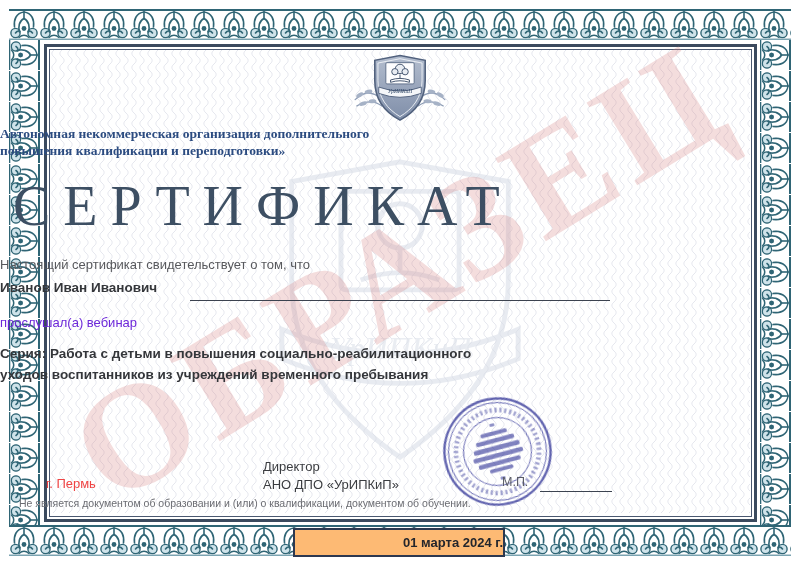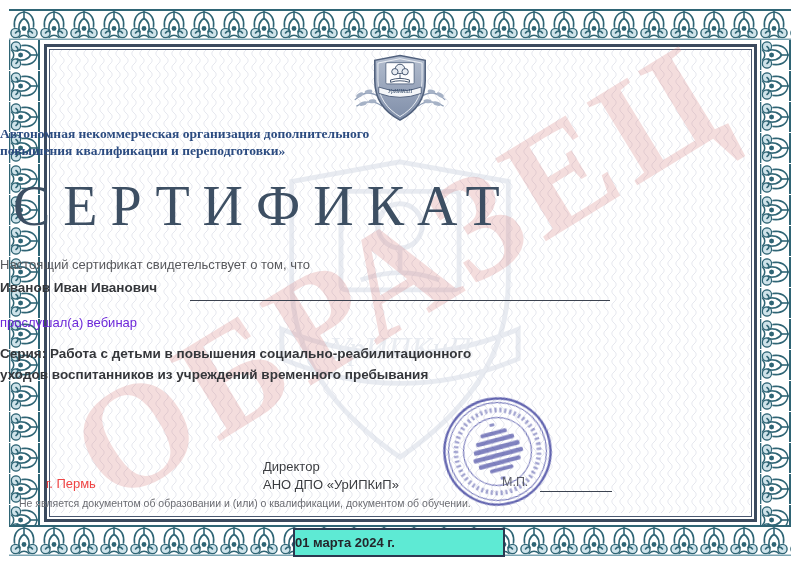--- a/index.html
+++ b/index.html
@@ -42,22 +42,22 @@
   .action{top:315px;z-index:3;font-size:13px;color:#6d28d9;}
   .course{top:343px;z-index:3;font-size:13.5px;font-weight:bold;color:#34363a;line-height:21px;}
 
   .city{left:46px;top:476px;z-index:3;font-size:13px;color:#ef4444;text-align:center;}
   .signer{left:263px;top:458px;z-index:3;font-size:13px;color:#3a3c40;line-height:17.5px;}
   .stamp{position:absolute;left:441px;top:395px;width:113px;height:113px;z-index:4;}
   .seal-label{left:502px;top:475px;z-index:5;font-size:12.5px;color:#5a5c66;}
   .sig-line{left:540px;top:491px;width:72px;height:0;border-top:1.5px solid #3c4350;z-index:3;}
   .disclaimer{top:497px;z-index:3;font-size:10.5px;color:#6b6c72;margin-left:19px;}
 
-  .date-box{left:293px;top:528px;width:208px;height:25px;background:#5eead4;
-       border:2px solid #2c3850;z-index:6;text-align:left;line-height:25px;
+  .date-box{left:293px;top:528px;width:208px;height:25px;background:#fdba74;
+       border:2px solid #2c3850;z-index:6;text-align:right;line-height:25px;
        font-size:13px;font-weight:bold;color:#24262c;}
 </style>
 </head>
 <body>
 
 <div class="cert">
 
   <svg width="0" height="0" style="position:absolute" aria-hidden="true">
     <defs>
       <g id="motif">

